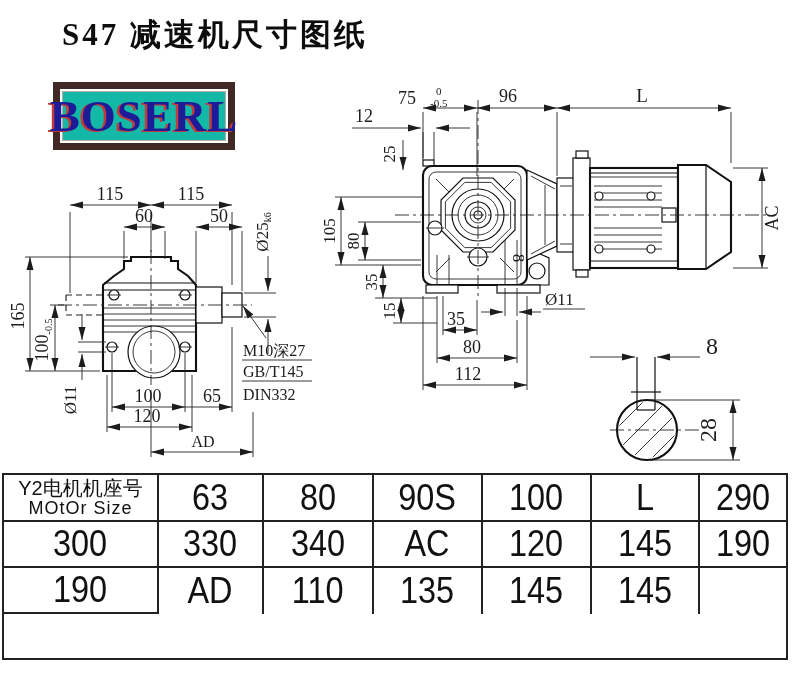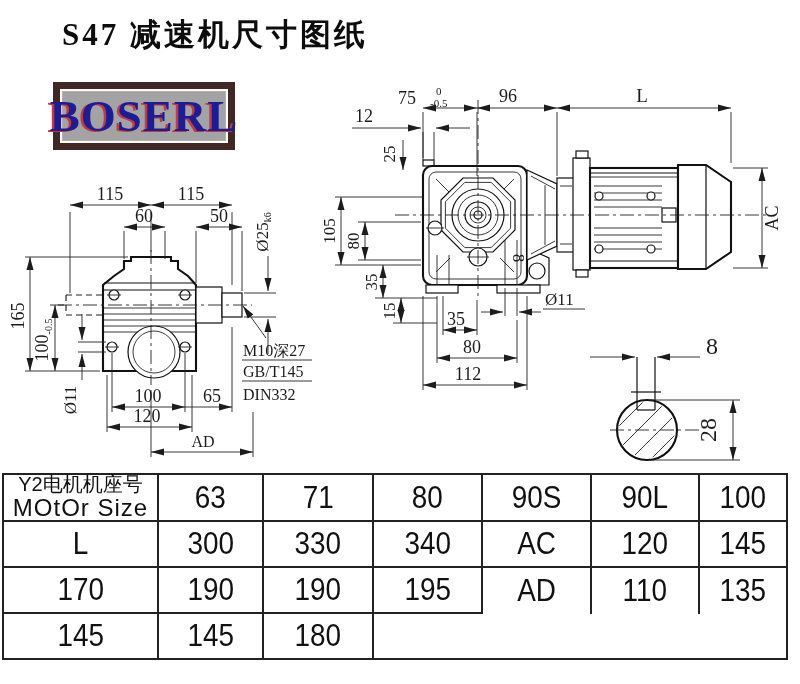--- a/index.html
+++ b/index.html
@@ -1,42 +1,42 @@
 <!DOCTYPE html>
 <html><head>
 <meta charset="utf-8">
 <style>
   html,body{margin:0;padding:0;background:#fff;}
   #page{position:relative;width:800px;height:684px;background:#fff;overflow:hidden;
         font-family:"Liberation Sans",sans-serif;color:#111;}
   #title{position:absolute;left:62px;top:14px;font-family:"Liberation Serif",serif;
          font-weight:bold;font-size:31px;letter-spacing:3px;color:#0d0d0d;white-space:nowrap;}
-  #logo{position:absolute;left:53px;top:82px;width:168px;height:54px;background:#a3a3a3;
+  #logo{position:absolute;left:53px;top:82px;width:168px;height:54px;background:#14b8a6;
         border:7px solid #402824;box-shadow:inset 0 0 0 2px #fff,inset 0 0 0 3px #bdaaa2;
         display:flex;align-items:center;justify-content:center;}
   #logo span{font-family:"Liberation Serif",serif;font-weight:bold;font-size:45px;
         color:#1c1c99;letter-spacing:1px;text-shadow:-2.5px 1px 0 #c23b3b;line-height:1;}
   svg text{font-family:"Liberation Serif",serif;fill:#1c1c1c;}
   .ol{stroke:#111;stroke-width:2.1;fill:#fff;}
   .med{stroke:#111;stroke-width:1.2;fill:none;}
   .medf{stroke:#111;stroke-width:1.2;fill:#fff;}
   .thin{stroke:#222;stroke-width:0.9;fill:none;}
   .dim{stroke:#222;stroke-width:0.9;fill:none;}
   .cl{stroke:#222;stroke-width:0.9;fill:none;stroke-dasharray:14 4 3 4;}
   .dsh{stroke:#222;stroke-width:1.2;fill:none;stroke-dasharray:6 4;}
   
   #spec{position:absolute;left:2px;top:473px;border:2px solid #222;background:#fff;
         display:grid;grid-template-columns:155px 105px 110px 109px 109px 108px 86px;
         grid-template-rows:47px 46px 46px 44px;}
   #spec .c{border-right:2px solid #222;border-bottom:2px solid #222;
-        display:flex;align-items:center;justify-content:center;font-size:31px;}
+        display:flex;align-items:center;justify-content:center;font-size:36px;}
   #spec .c:nth-child(7n){border-right:none;}
   #spec .c.last{border-bottom:none;}
   #spec .hd{flex-direction:column;justify-content:center;line-height:1.05;font-size:20px;}
-  #spec .hd .en{font-size:24px;letter-spacing:1px;text-align:center;}
+  #spec .hd .en{font-size:18px;letter-spacing:1px;text-align:center;}
   .nm{display:inline-block;transform:scaleX(.9);}
 </style>
 </head>
 <body>
 
 <div id="page">
 
   <div id="title">S47 减速机尺寸图纸</div>
 
   <div id="logo">
@@ -318,82 +318,70 @@
 
   <div id="spec">
     <div class="c hd">
       <span>Y2电机机座号</span>
       <span class="en">MOtOr Size</span>
     </div>
     <div class="c">
         <span class="nm">63</span>
       </div>
     <div class="c">
-        <span class="nm">71</span>
-      </div>
-    <div class="c">
         <span class="nm">80</span>
       </div>
     <div class="c">
         <span class="nm">90S</span>
       </div>
     <div class="c">
-        <span class="nm">90L</span>
-      </div>
-    <div class="c">
         <span class="nm">100</span>
       </div>
 
     <div class="c">
         <span class="nm">L</span>
       </div>
     <div class="c">
+        <span class="nm">290</span>
+      </div>
+    <div class="c">
         <span class="nm">300</span>
       </div>
     <div class="c">
         <span class="nm">330</span>
       </div>
     <div class="c">
         <span class="nm">340</span>
       </div>
 
     <div class="c">
         <span class="nm">AC</span>
       </div>
     <div class="c">
         <span class="nm">120</span>
       </div>
     <div class="c">
         <span class="nm">145</span>
       </div>
     <div class="c">
-        <span class="nm">170</span>
-      </div>
-    <div class="c">
         <span class="nm">190</span>
       </div>
     <div class="c">
         <span class="nm">190</span>
       </div>
-    <div class="c">
-        <span class="nm">195</span>
-      </div>
 
     <div class="c last">
         <span class="nm">AD</span>
       </div>
     <div class="c last">
         <span class="nm">110</span>
       </div>
     <div class="c last">
         <span class="nm">135</span>
       </div>
     <div class="c last">
         <span class="nm">145</span>
       </div>
     <div class="c last">
         <span class="nm">145</span>
-      </div>
-    <div class="c last">
-        <span class="nm">180</span>
       </div>
   </div>
 </div>
 
 </body></html>

